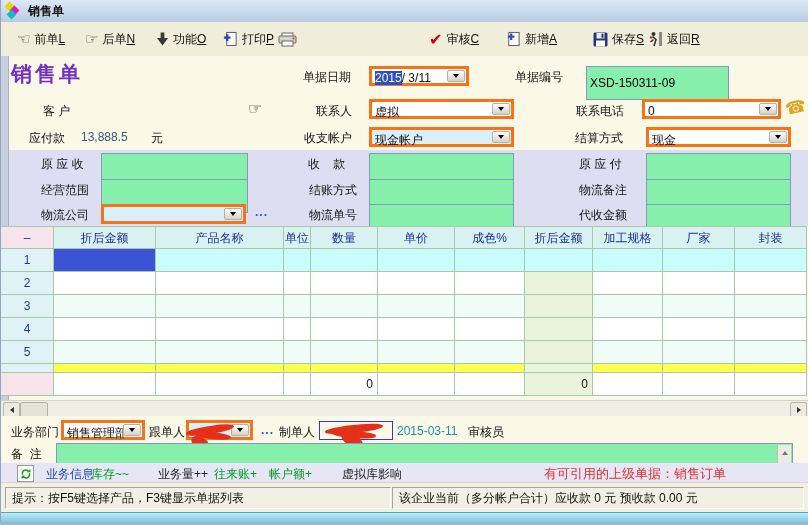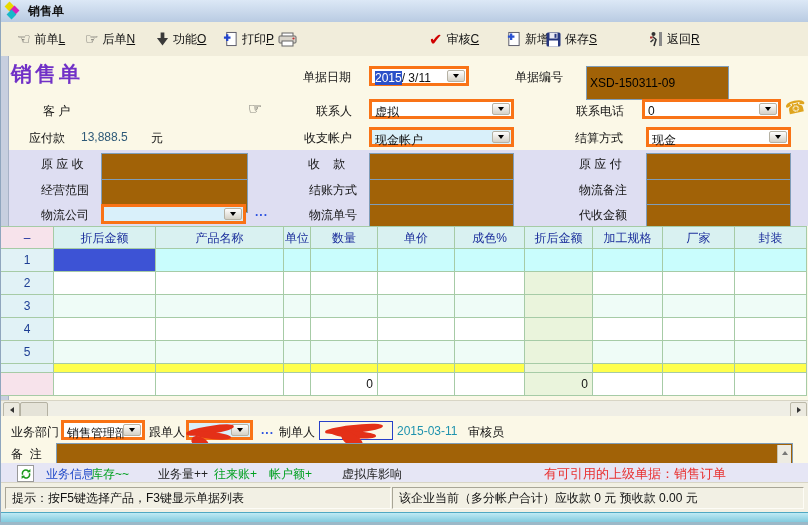--- a/index.html
+++ b/index.html
@@ -17,21 +17,21 @@
   .toolbar{position:absolute;left:0;top:22px;width:808px;height:34px;background:#F1EDDB;
     border-bottom:1px solid #CFCBAF;}
   .tbtn{position:absolute;top:0;height:34px;display:flex;align-items:center;gap:4px;cursor:default;}
   .glyph{font-family:"DejaVu Sans",sans-serif;}
   
   .bg-cream{position:absolute;left:0;top:56px;width:808px;height:94px;background:#FBF8E7;}
   .bg-lav{position:absolute;left:0;top:150px;width:808px;height:76px;background:#DEDEF2;}
   .left-strip{position:absolute;left:0;top:56px;width:7px;height:360px;background:#C7CFDF;border-right:1px solid #A7B2C6;}
   .form-title{position:absolute;left:10px;top:60px;font-size:21px;font-weight:bold;letter-spacing:3px;}
   
-  .inp{position:absolute;height:18px;border:1px solid #7F9DB9;background:#a16207;font-family:inherit;
+  .inp{position:absolute;height:18px;border:1px solid #7F9DB9;background:#86efac;font-family:inherit;
        font-size:12px;padding:16px 3px;box-sizing:border-box;}
   .combo{position:absolute;height:20px;border:3px solid #f97316;background:#fff;box-sizing:border-box;}
   .combo .cv{position:absolute;left:3px;top:2px;right:18px;overflow:hidden;white-space:nowrap;}
   .cbtn{position:absolute;right:1px;top:1px;bottom:1px;width:16px;
         background:linear-gradient(#FEFEFE,#D5D1C6);border:1px solid #B6B2A4;border-radius:2px;
         display:flex;align-items:center;justify-content:center;}
   .tri{width:0;height:0;border-left:3.5px solid transparent;border-right:3.5px solid transparent;border-top:4px solid #000;}
   .blue-combo{background:#D9F0FA;}
   .morelink{position:absolute;color:#2A50E0;font-weight:bold;letter-spacing:1px;}
   
@@ -122,21 +122,21 @@
       <span class="glyph" style="font-size:16px;color:#D00000;font-weight:bold;">✔</span>
       <span><span>审核</span><u>C</u></span>
     </div>
     <div class="tbtn" style="left:505px;">
       <svg width="15" height="16" viewBox="0 0 16 16">
           <rect x="3" y="1" width="11" height="14" fill="#fff" stroke="#556"></rect>
           <path d="M2 5.5h7M5.5 2v7" stroke="#2850D0" stroke-width="2.4"></path>
         </svg>
       <span><span>新增</span><u>A</u></span>
     </div>
-    <div class="tbtn" style="left:545px;justify-content:flex-end;">
+    <div class="tbtn" style="left:592px;justify-content:flex-end;">
       <svg width="15" height="15" viewBox="0 0 15 15">
           <rect x="0.5" y="0.5" width="14" height="14" rx="1.5" fill="#26367E"></rect>
           <rect x="3.5" y="1" width="8" height="5.5" fill="#E9E9F2"></rect>
           <rect x="8.5" y="1.8" width="2" height="4" fill="#26367E"></rect>
           <rect x="3" y="8.5" width="9" height="6" fill="#fff"></rect>
         </svg>
       <span><span>保存</span><u>S</u></span>
     </div>
     <div class="tbtn" style="left:648px;">
       <svg width="14" height="16" viewBox="0 0 14 16">

